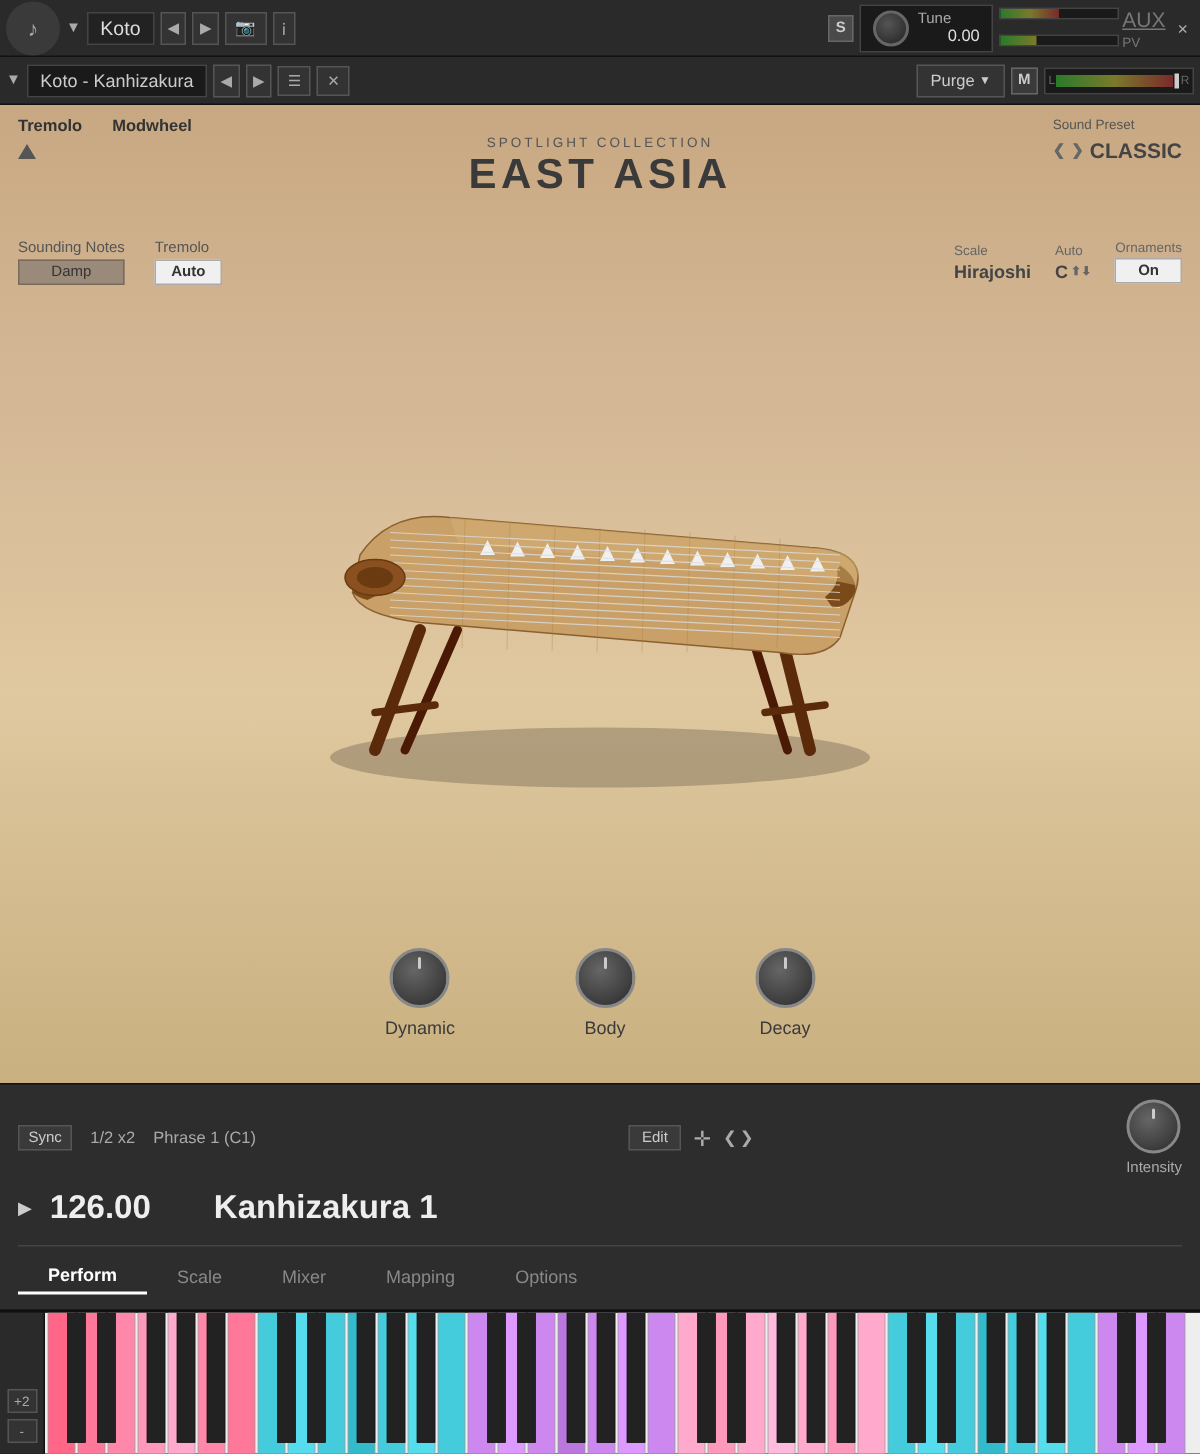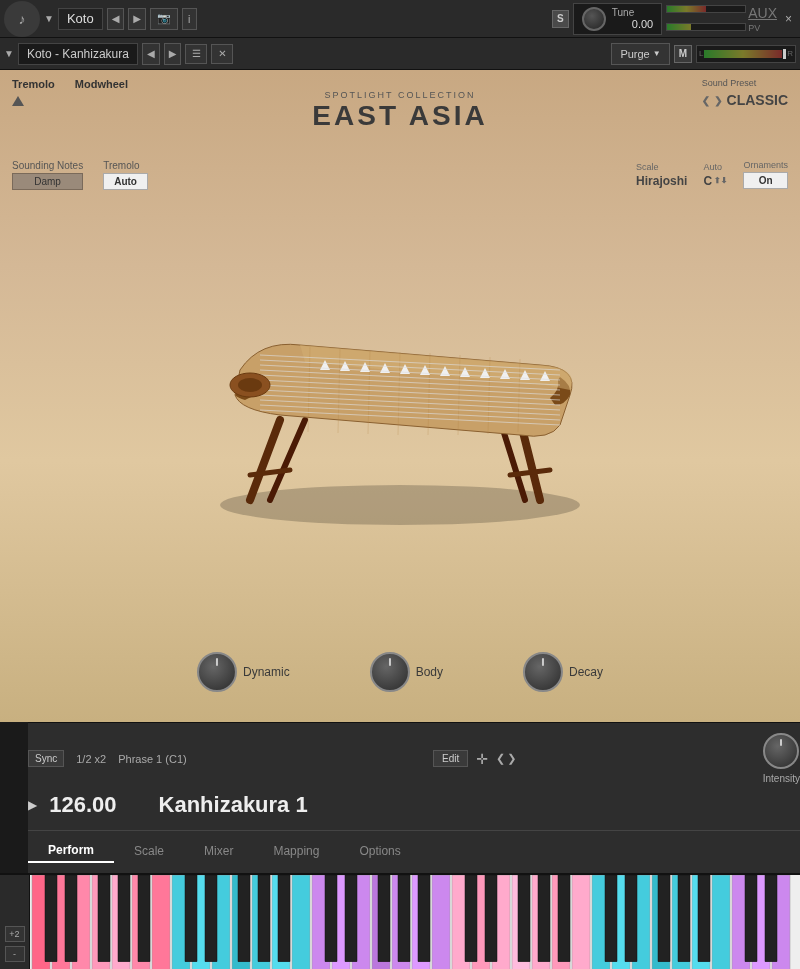--- a/index.html
+++ b/index.html
@@ -323,21 +323,21 @@
       position: absolute;
       bottom: 30px;
       left: 50%;
       transform: translateX(-50%);
       display: flex;
       gap: 80px;
       align-items: center;
     }
     .knob-container {
       display: flex;
-      flex-direction: row;
+      flex-direction: column;
       align-items: center;
       gap: 6px;
     }
     .knob {
       width: 40px;
       height: 40px;
       border-radius: 50%;
       background: radial-gradient(circle at 40% 35%, #666, #2a2a2a);
       border: 2px solid #888;
       position: relative;
@@ -354,23 +354,22 @@
       border-radius: 1px;
     }
     .knob-label {
       font-size: 12px;
       color: #3a3a3a;
     }
 
     
     .perform-section {
       background: #2d2d2d;
-      padding: 10px 0;
+      padding: 10px 12px;
       border-top: 1px solid #111;
-      margin-left: 28px;
     }
     .perform-top-row {
       display: flex;
       align-items: center;
       gap: 12px;
       margin-bottom: 8px;
     }
     .sync-btn {
       background: #3a3a3a;
       border: 1px solid #555;

